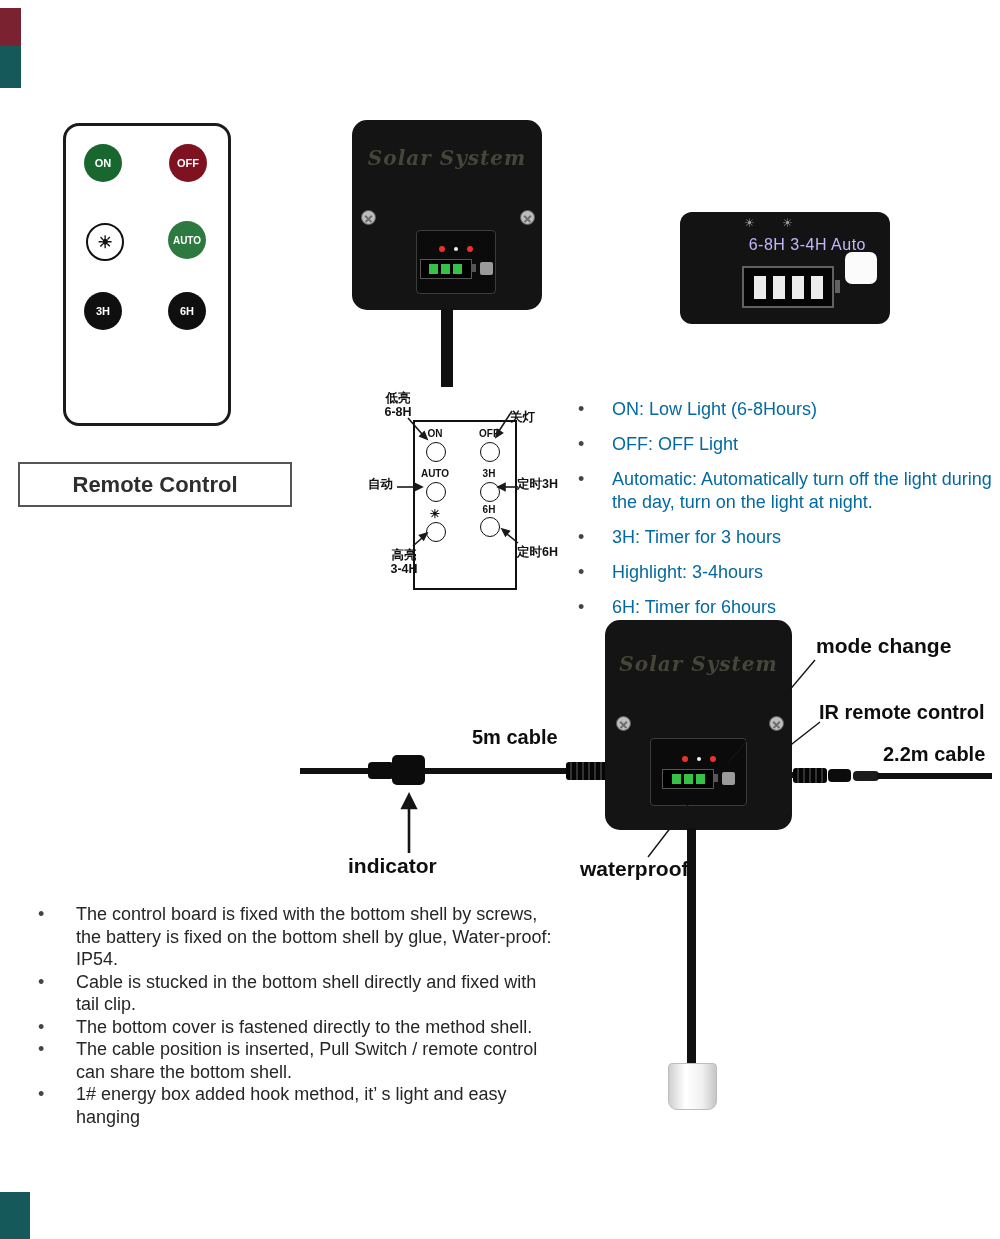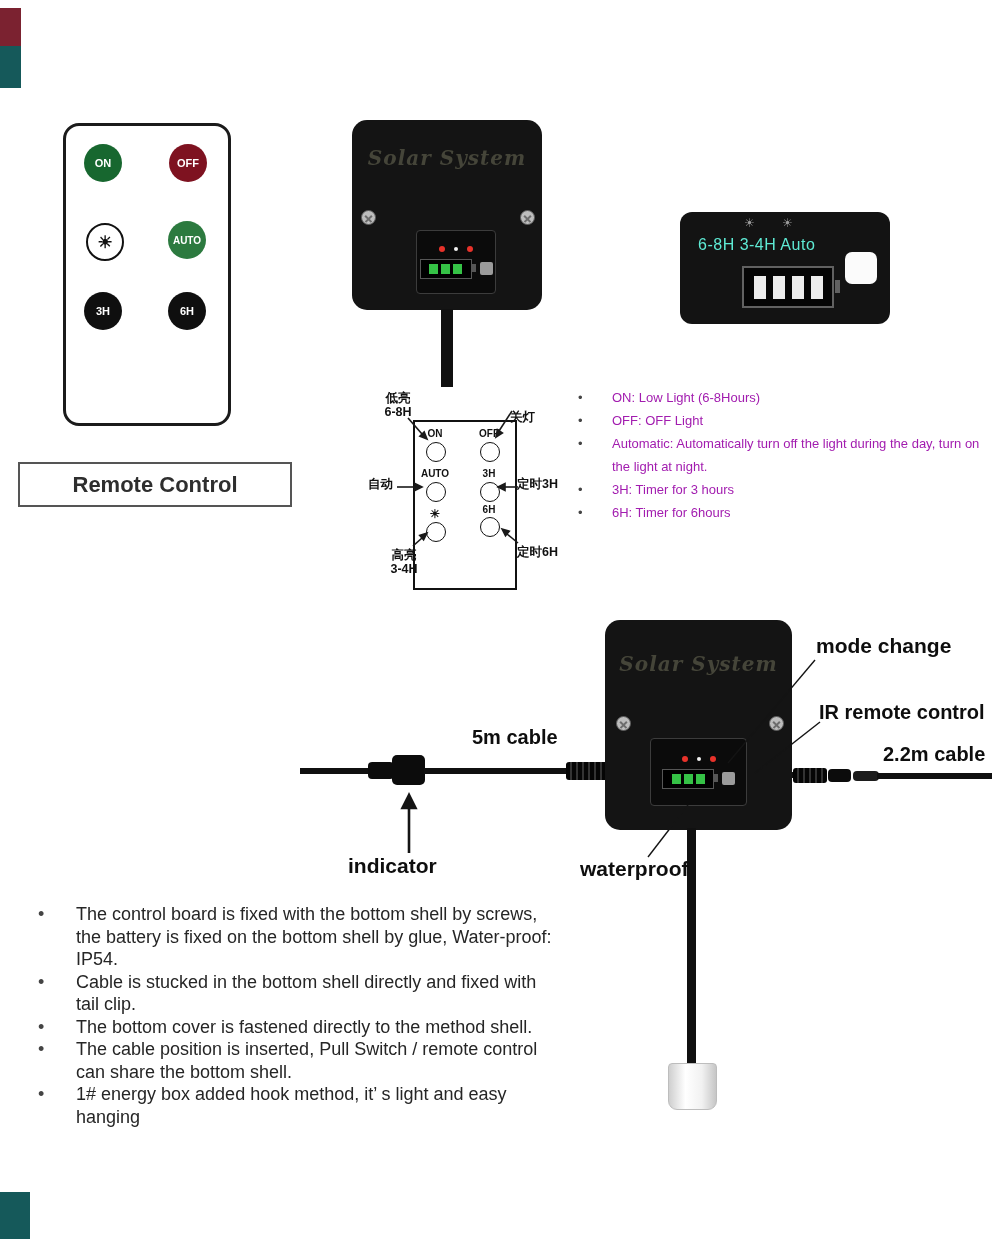--- a/index.html
+++ b/index.html
@@ -49,40 +49,40 @@
   .cable-h{position:absolute;background:#101010;}
   .plug{position:absolute;background:#0c0c0c;border-radius:4px;}
   .ridged{position:absolute;background:repeating-linear-gradient(90deg,#050505 0 4px,#333 4px 6px);border-radius:3px;}
   .holder{position:absolute;left:668px;top:1063px;width:47px;height:45px;
           background:linear-gradient(90deg,#cfcfcf,#ffffff 35%,#f1f1f1 70%,#c6c6c6);
           border:1px solid #bdbdbd;border-radius:4px 4px 9px 9px;}
 
   
   .panel{position:absolute;left:680px;top:212px;width:210px;height:112px;background:#131313;border-radius:12px;}
   .sun{position:absolute;color:#9a9a9a;font-size:12px;}
-  .panel-text{position:absolute;left:18px;top:24px;width:168px;text-align:left;
-              color:#5eead4;font-size:16px;letter-spacing:0.5px;}
+  .panel-text{position:absolute;left:18px;top:24px;width:168px;text-align:right;
+              color:#c4b5fd;font-size:16px;letter-spacing:0.5px;}
   .batt-big{position:absolute;left:62px;top:54px;width:88px;height:38px;background:#050505;border:2px solid #616161;
             display:flex;align-items:center;justify-content:center;gap:7px;}
   .batt-big i{display:block;width:12px;height:23px;background:#ececec;}
   .batt-big::after{content:"";position:absolute;right:-8px;top:12px;width:5px;height:13px;background:#616161;}
   .panel-btn{position:absolute;left:165px;top:40px;width:32px;height:32px;background:#fbfbfb;border-radius:7px;}
 
   
   .diagram{position:absolute;left:413px;top:420px;width:100px;height:166px;background:#fff;border:2px solid #111;}
   .dlabel{position:absolute;width:40px;text-align:center;font-size:10px;font-weight:bold;color:#111;}
   .dlabel.sun{font-size:12px;}
   .dcircle{position:absolute;width:18px;height:18px;border:1.6px solid #111;border-radius:50%;background:#fff;}
   .callout{position:absolute;font-size:12.5px;font-weight:bold;color:#111;text-align:center;line-height:14px;}
   .callout span{display:block;}
   svg.overlay{position:absolute;pointer-events:none;}
 
   
   .mode-list{position:absolute;left:576px;top:386px;width:416px;}
-  .mode-list .li{position:relative;padding-left:36px;line-height:23px;font-size:13px;color:#a21caf;}
+  .mode-list .li{position:relative;padding-left:36px;line-height:23px;font-size:18px;color:#0369a1;margin-top:12px;}
   .mode-list .li::before{content:"•";position:absolute;left:2px;color:#444;}
   .notes{position:absolute;left:36px;top:903px;width:520px;}
   .notes .li{position:relative;padding-left:40px;line-height:22.5px;font-size:18px;color:#262626;}
   .notes .li::before{content:"•";position:absolute;left:2px;color:#444;}
 
   
   .blabel{position:absolute;font-weight:bold;font-size:20px;color:#0e0e0e;}
 </style>
 </head>
 <body>
@@ -182,20 +182,21 @@
       <line x1="158" y1="158" x2="147" y2="149"></line>
         <polygon points="142,144 145.5,150.8 149.3,146.1"></polygon>
     </g>
   </svg>
 
   <div class="mode-list">
     <div class="li">ON: Low Light (6-8Hours)</div>
     <div class="li">OFF: OFF Light</div>
     <div class="li">Automatic: Automatically turn off the light during the day, turn on the light at night.</div>
     <div class="li">3H: Timer for 3 hours</div>
+    <div class="li">Highlight: 3-4hours</div>
     <div class="li">6H: Timer for 6hours</div>
   </div>
 
   <div class="cable-h" style="left:300px;top:768px;width:72px;height:6px;"></div>
   <div class="plug" style="left:368px;top:762px;width:26px;height:17px;"></div>
   <div class="plug" style="left:392px;top:755px;width:33px;height:30px;border-radius:5px;"></div>
   <div class="cable-h" style="left:424px;top:768px;width:145px;height:6px;"></div>
   <div class="ridged" style="left:566px;top:762px;width:42px;height:18px;"></div>
 
   <div class="cable-h" style="left:790px;top:772px;width:28px;height:6px;"></div>

